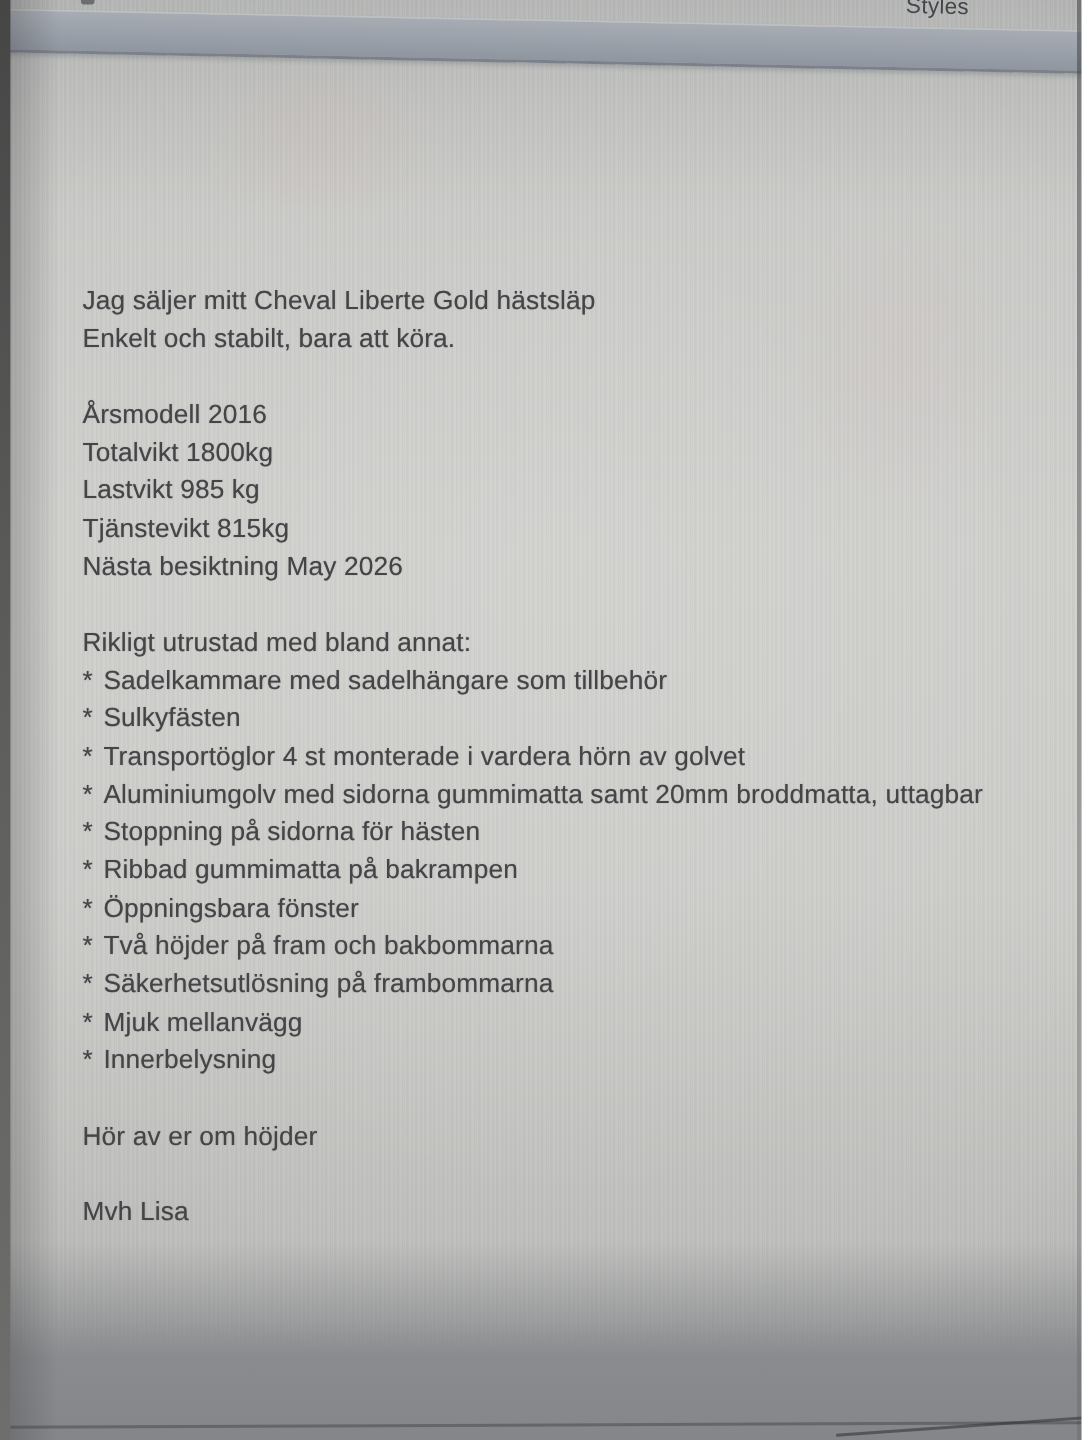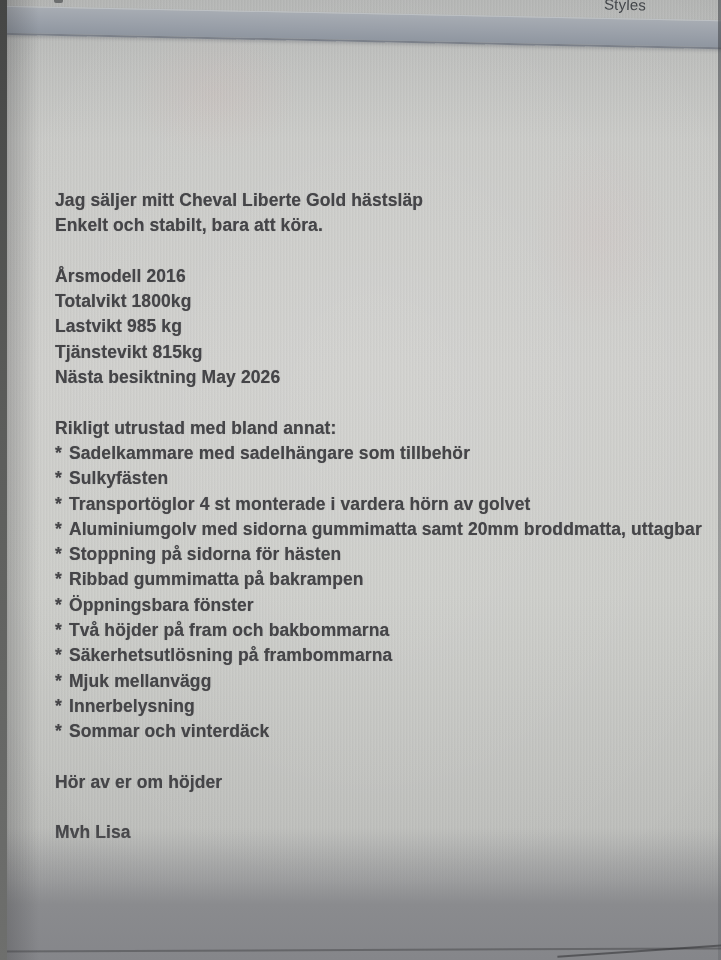--- a/index.html
+++ b/index.html
@@ -68,21 +68,20 @@
     position: absolute; left: 54px; top: 0; width: 9px; height: 3px;
     background: #5a5c5e; border-radius: 0 0 2px 2px; opacity: 0.8;
   }
   
   .doc-text {
     position: absolute; left: 55px; top: 188px; width: 650px;
     font-size: 17.5px; line-height: 25.3px;
     color: #454548;
     letter-spacing: 0.1px;
     text-shadow: 0 0 0.7px rgba(69,69,72,0.55);
-    font-weight: bold;
   }
   .doc-text .line { white-space: nowrap; }
   .doc-text .gap { height: 25.3px; }
   .doc-text .b { display: inline-block; margin-right: 7px; }
   
   .bottom-shade {
     position: absolute; left: 0; right: 0; top: 828px; height: 132px;
     background: linear-gradient(180deg,
       rgba(134,135,139,0) 0%,
       rgba(134,135,139,0.55) 40%,
@@ -128,21 +127,20 @@
     <div class="line"><span class="b">*</span><span>Sulkyfästen</span></div>
     <div class="line"><span class="b">*</span><span>Transportöglor 4 st monterade i vardera hörn av golvet</span></div>
     <div class="line"><span class="b">*</span><span>Aluminiumgolv med sidorna gummimatta samt 20mm broddmatta, uttagbar</span></div>
     <div class="line"><span class="b">*</span><span>Stoppning på sidorna för hästen</span></div>
     <div class="line"><span class="b">*</span><span>Ribbad gummimatta på bakrampen</span></div>
     <div class="line"><span class="b">*</span><span>Öppningsbara fönster</span></div>
     <div class="line"><span class="b">*</span><span>Två höjder på fram och bakbommarna</span></div>
     <div class="line"><span class="b">*</span><span>Säkerhetsutlösning på frambommarna</span></div>
     <div class="line"><span class="b">*</span><span>Mjuk mellanvägg</span></div>
     <div class="line"><span class="b">*</span><span>Innerbelysning</span></div>
-    <div class="line"><span class="b">*</span><span>Sommar och vinterdäck</span></div>
     <div class="gap"></div>
     <div class="line">Hör av er om höjder</div>
     <div class="gap"></div>
     <div class="line">Mvh Lisa</div>
   </div>
 
   <div class="bottom-shade"></div>
   <div class="bottom-hairline"></div>
   <div class="bottom-diag"></div>
   <div class="left-dark"></div>

